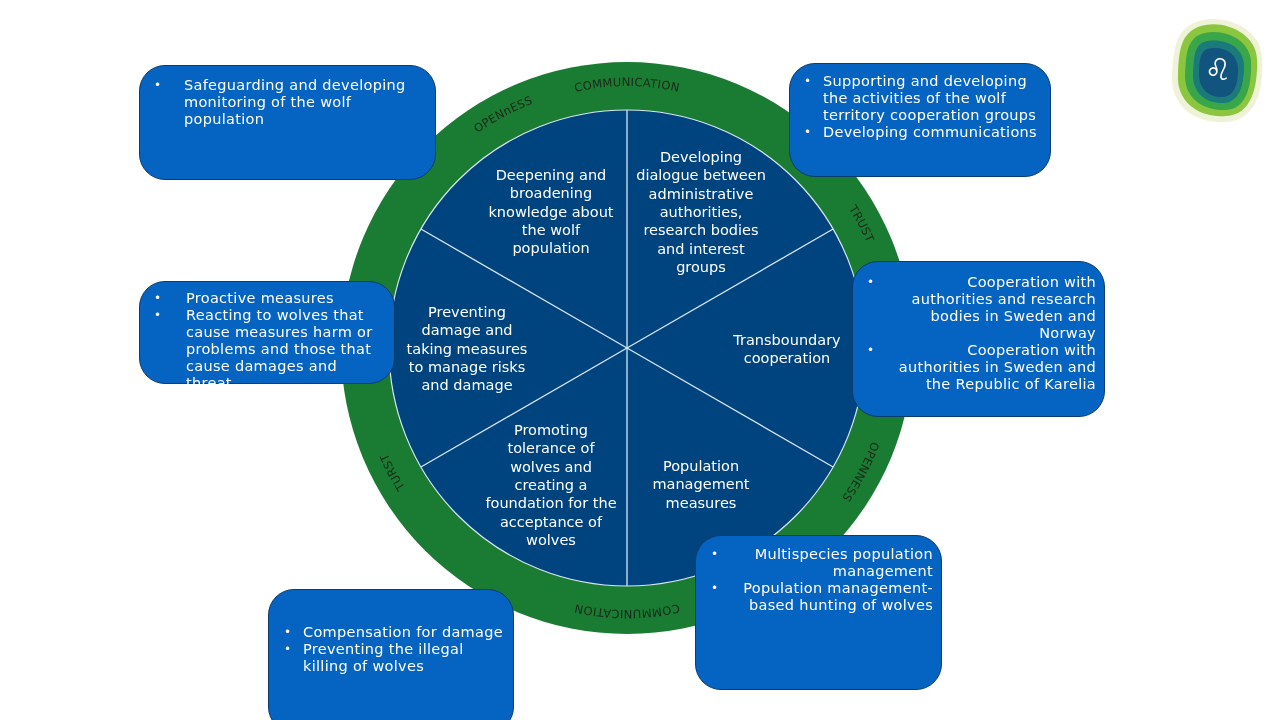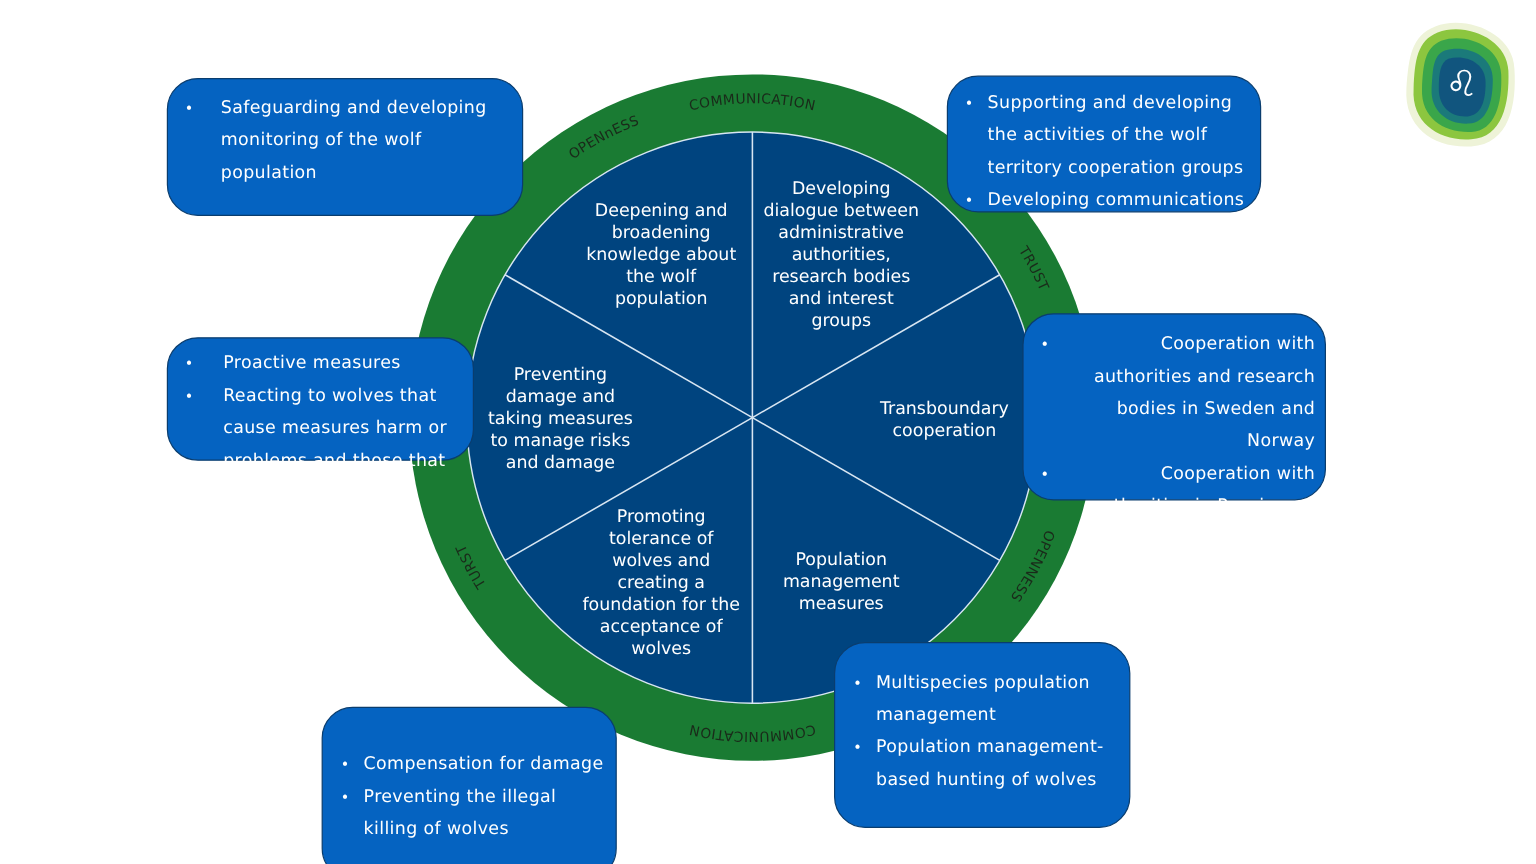--- a/index.html
+++ b/index.html
@@ -1,32 +1,32 @@
 <!DOCTYPE html>
 <html><head>
 <meta charset="utf-8">
 <style>
   html,body{margin:0;padding:0;background:#ffffff;}
   body{width:1280px;height:720px;position:relative;overflow:hidden;font-family:"DejaVu Sans","Liberation Sans",sans-serif;}
   #wheel{position:absolute;left:0;top:0;width:1280px;height:720px;}
-  .box{position:absolute;background:#0563c1;border:1.5px solid #0a3d6e;border-radius:26px;color:#ffffff;box-sizing:border-box;font-size:14.5px;line-height:27px;letter-spacing:0.3px;}
+  .box{position:absolute;background:#0563c1;border:1.5px solid #0a3d6e;border-radius:26px;color:#ffffff;box-sizing:border-box;font-size:14.5px;line-height:17px;letter-spacing:0.3px;}
   .box ul{margin:0;padding:0;list-style:none;}
   .box li{position:relative;}
   .box li::before{content:"•";position:absolute;font-size:12px;}
   #box-tl{left:139px;top:65px;width:297px;height:115px;padding:11px 10px 0 44px;}
   #box-tl li::before{left:-30px;}
   #box-tr{left:789px;top:63px;width:262px;height:114px;padding:9px 4px 0 33px;}
   #box-tr li::before{left:-19px;}
   #box-ml{left:139px;top:281px;width:256px;height:103px;padding:8px 8px 0 46px;}
   #box-ml li::before{left:-32px;}
   #box-mr{left:852px;top:261px;width:253px;height:156px;padding:12px 8px 0 33px;text-align:right;}
   #box-mr li::before{left:-19px;}
   #box-bl{left:268px;top:541px;width:246px;height:144px;padding:34px 8px 0 34px;margin-top:48px;}
   #box-bl li::before{left:-19px;}
-  #box-br{left:695px;top:535px;width:247px;height:155px;padding:20px 8px 0 34px;}
+  #box-br{left:695px;top:535px;width:247px;height:155px;padding:10px 8px 0 34px;text-align:right;}
   #box-br li::before{left:-19px;}
   .seg-text{font-family:"DejaVu Sans","Liberation Sans",sans-serif;font-size:14.5px;fill:#ffffff;text-anchor:middle;}
   .ring-text{font-family:"DejaVu Sans","Liberation Sans",sans-serif;font-size:11.5px;fill:#1a2a1a;letter-spacing:0.3px;}
   #logo{position:absolute;left:1166px;top:12px;width:100px;height:115px;}
 </style>
 </head>
 <body>
 
 <svg id="wheel" viewBox="0 0 1280 720" xmlns="http://www.w3.org/2000/svg">
   <defs>
@@ -77,21 +77,21 @@
 <div class="box" id="box-ml">
   <ul>
     <li>Proactive measures</li>
     <li>Reacting to wolves that cause measures harm or problems and those that cause damages and threat</li>
     <li>Preventing damages</li>
   </ul>
 </div>
 <div class="box" id="box-mr">
   <ul>
     <li>Cooperation with authorities and research bodies in Sweden and Norway</li>
-    <li>Cooperation with authorities in Russia and the Proactive of Karelia</li>
+    <li>Cooperation with authorities in Sweden and the Republic of Karelia</li>
   </ul>
 </div>
 <div class="box" id="box-bl">
   <ul>
     <li>Compensation for damage</li>
     <li>Preventing the illegal killing of wolves</li>
   </ul>
 </div>
 <div class="box" id="box-br">
   <ul>

